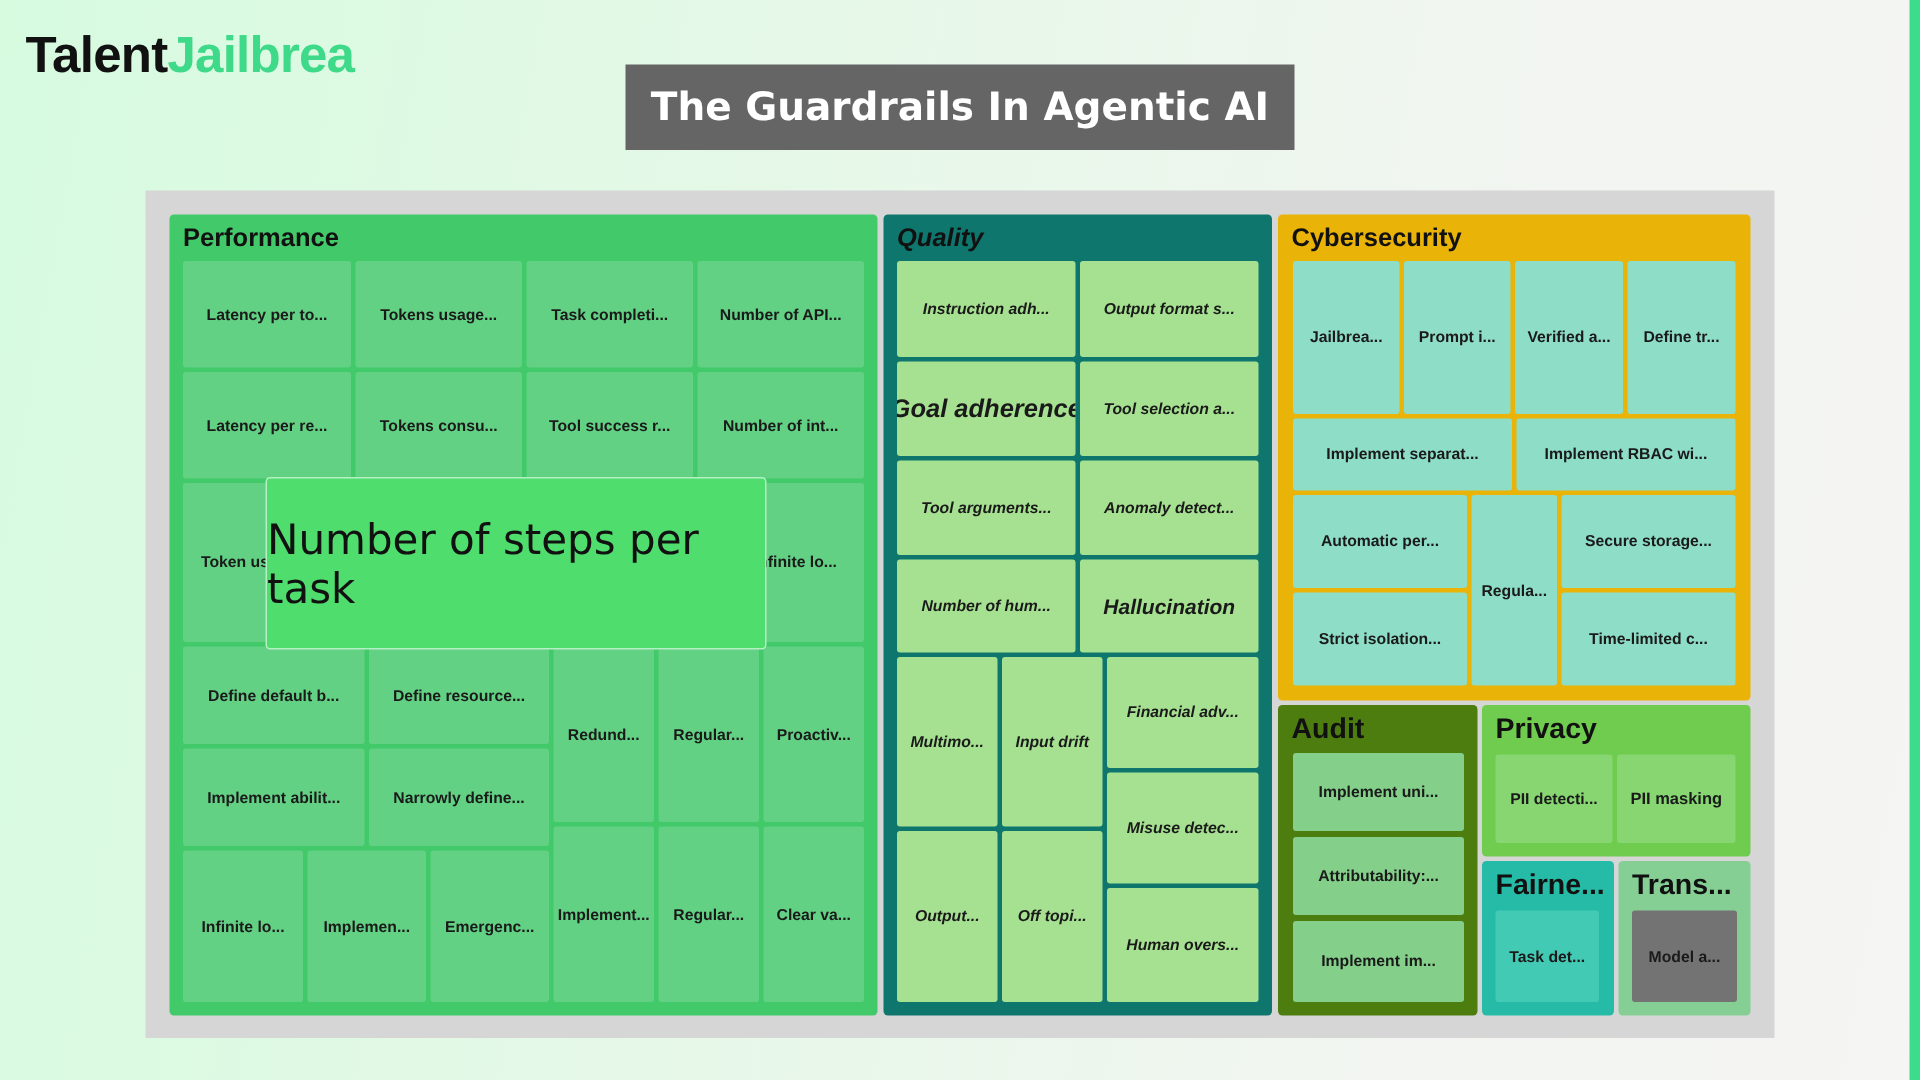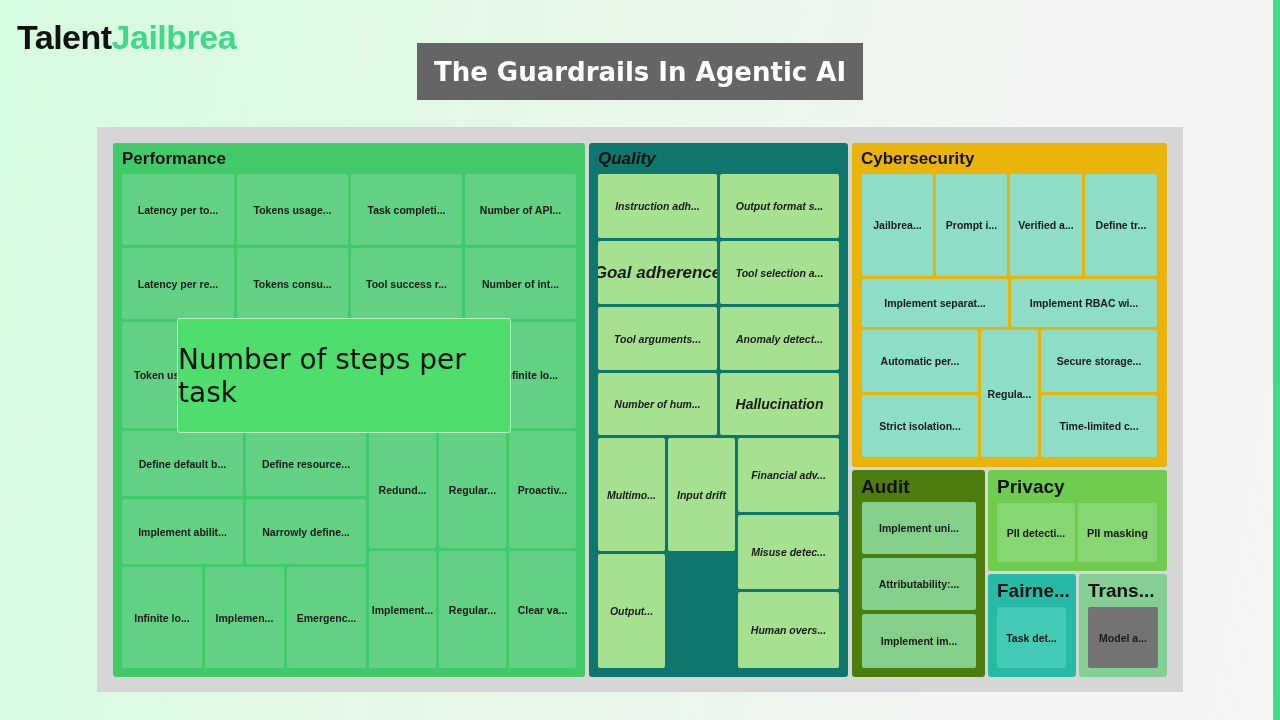--- a/index.html
+++ b/index.html
@@ -117,20 +117,21 @@
   <div class="cell" style="left:131px;top:98px;width:119px;height:63px;">Tool selection a...</div>
   <div class="cell" style="left:9px;top:164px;width:119px;height:63px;">Tool arguments...</div>
   <div class="cell" style="left:131px;top:164px;width:119px;height:63px;">Anomaly detect...</div>
   <div class="cell" style="left:9px;top:230px;width:119px;height:62px;">Number of hum...</div>
   <div class="cell xl" style="left:131px;top:230px;width:119px;height:62px;">Hallucination</div>
   <div class="cell" style="left:9px;top:295px;width:67px;height:113px;">Multimo...</div>
   <div class="cell" style="left:79px;top:295px;width:67px;height:113px;">Input drift</div>
   <div class="cell" style="left:149px;top:295px;width:101px;height:74px;">Financial adv...</div>
   <div class="cell" style="left:149px;top:372px;width:101px;height:74px;">Misuse detec...</div>
   <div class="cell" style="left:9px;top:411px;width:67px;height:114px;">Output...</div>
+  <div class="cell" style="left:79px;top:411px;width:67px;height:114px;">Off topi...</div>
   <div class="cell" style="left:149px;top:449px;width:101px;height:76px;">Human overs...</div>
 </div>
 
 <div class="group cyber" style="left:852px;top:143px;width:315px;height:324px;">
   <div class="group-title">Cybersecurity</div>
   <div class="cell" style="left:10px;top:31px;width:71px;height:102px;">Jailbrea...</div>
   <div class="cell" style="left:84px;top:31px;width:71px;height:102px;">Prompt i...</div>
   <div class="cell" style="left:158px;top:31px;width:72px;height:102px;">Verified a...</div>
   <div class="cell" style="left:233px;top:31px;width:72px;height:102px;">Define tr...</div>
   <div class="cell" style="left:10px;top:136px;width:146px;height:48px;">Implement separat...</div>

